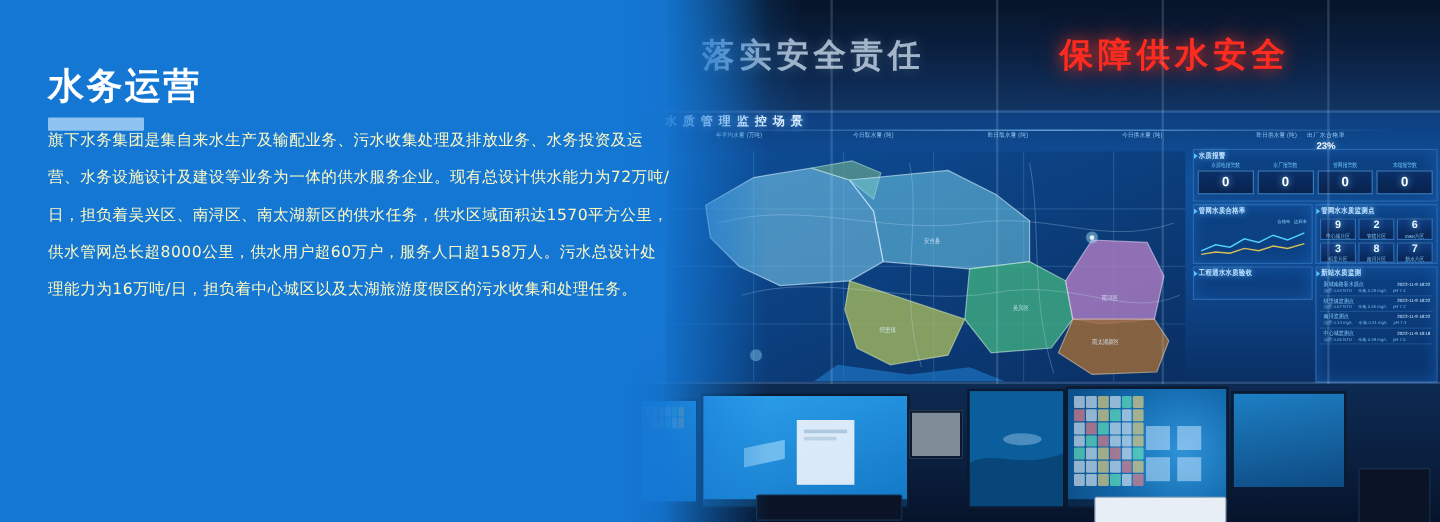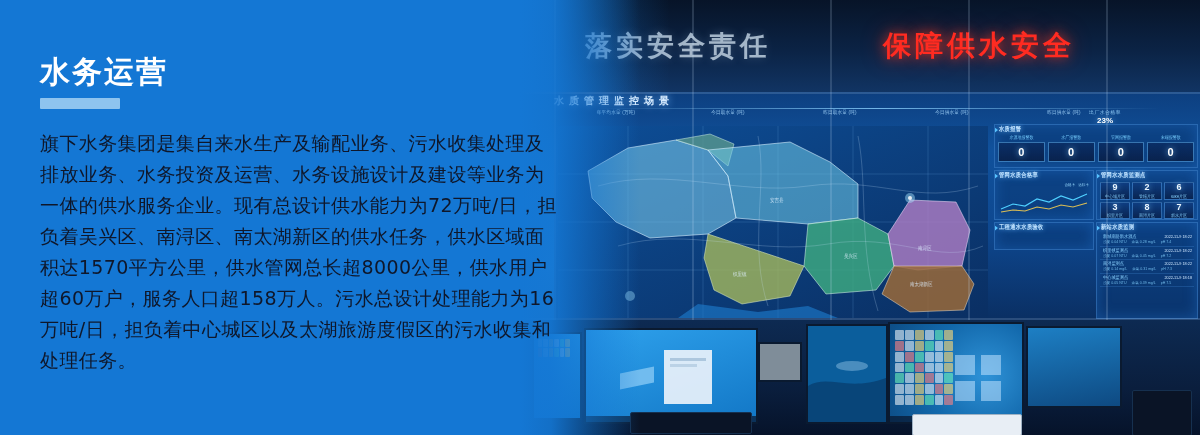--- a/index.html
+++ b/index.html
@@ -119,21 +119,21 @@
   .kbd{position:absolute;background:#0a1426;border:1px solid #16304f;border-radius:2px;}
   .fade-left{position:absolute;left:0;top:0;width:120px;height:435px;
      background:linear-gradient(90deg,#1477d4 0%,rgba(20,119,212,.92) 26%,rgba(20,119,212,.45) 62%,rgba(20,119,212,0) 100%);}
 
   
   .textcol{position:absolute;left:0;top:0;width:600px;height:435px;}
   .title{position:absolute;left:40px;top:52px;color:#ffffff;font-size:30px;font-weight:700;
      letter-spacing:2px;font-family:"DejaVu Sans","Liberation Sans",sans-serif;}
   .underline{position:absolute;left:40px;top:98px;width:80px;height:11px;
      background:#8ec4ef;border-radius:1px;}
-  .para{position:absolute;left:40px;top:128px;width:520px;color:#0f172a;font-size:19px;
+  .para{position:absolute;left:40px;top:102px;width:520px;color:#fef9c3;font-size:13px;
      line-height:31px;letter-spacing:.4px;font-family:"DejaVu Sans","Liberation Sans",sans-serif;}
 </style>
 </head>
 <body>
 
 <div class="banner">
 
   <div class="photo">
     <div class="roomwall"></div>
 

